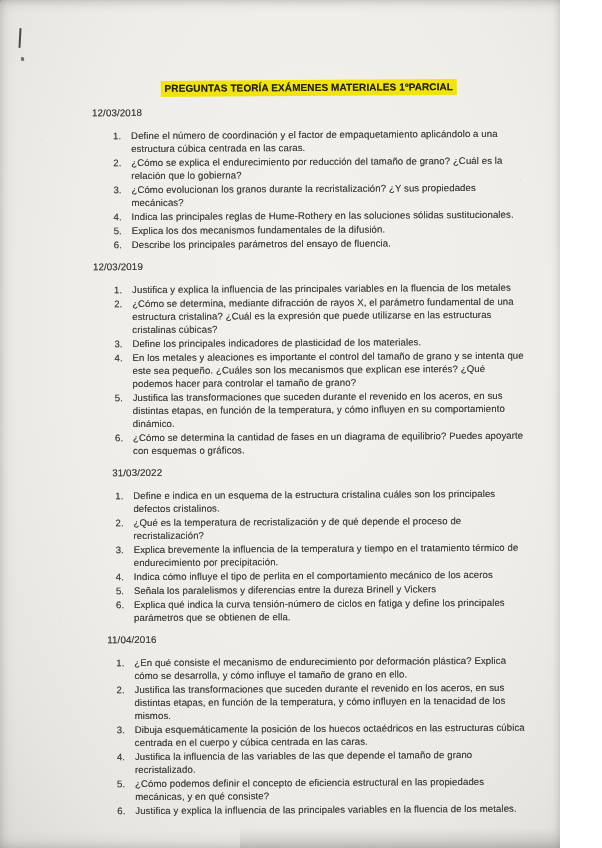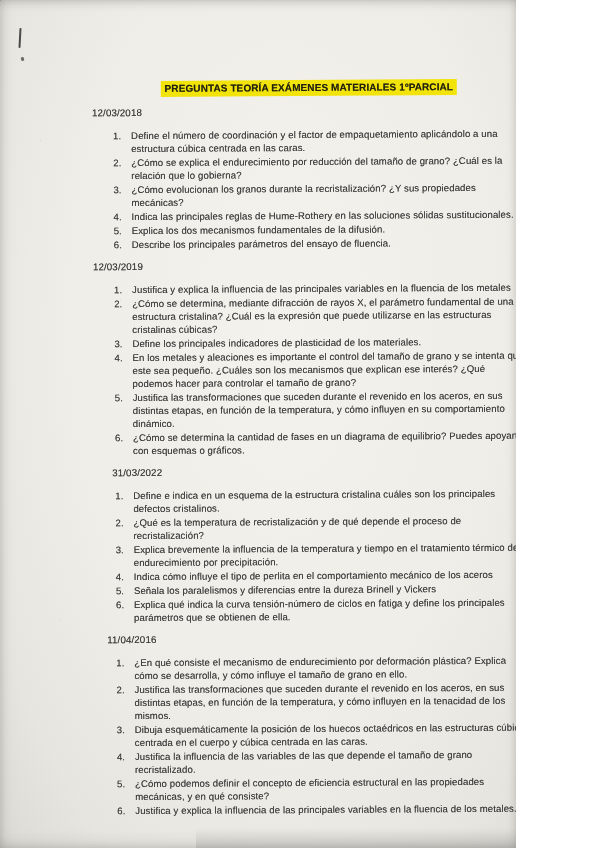--- a/index.html
+++ b/index.html
@@ -7,21 +7,21 @@
     padding: 0;
     width: 602px;
     height: 848px;
     overflow: hidden;
     font-family: "Liberation Sans", sans-serif;
   }
 
   
   .scan {
     position: relative;
-    width: 516px;
+    width: 560px;
     height: 848px;
     background:
       radial-gradient(ellipse at 55% 38%, #f4f2ec 0%, #efede7 55%, #e7e5df 82%, #dcdad4 100%);
     box-shadow:
       inset 0 8px 12px -8px rgba(60,60,60,0.35),
       inset 0 -10px 16px -10px rgba(60,60,60,0.30),
       inset 10px 0 16px -12px rgba(60,60,60,0.28),
       inset -8px 0 12px -10px rgba(60,60,60,0.22);
     overflow: hidden;
   }

